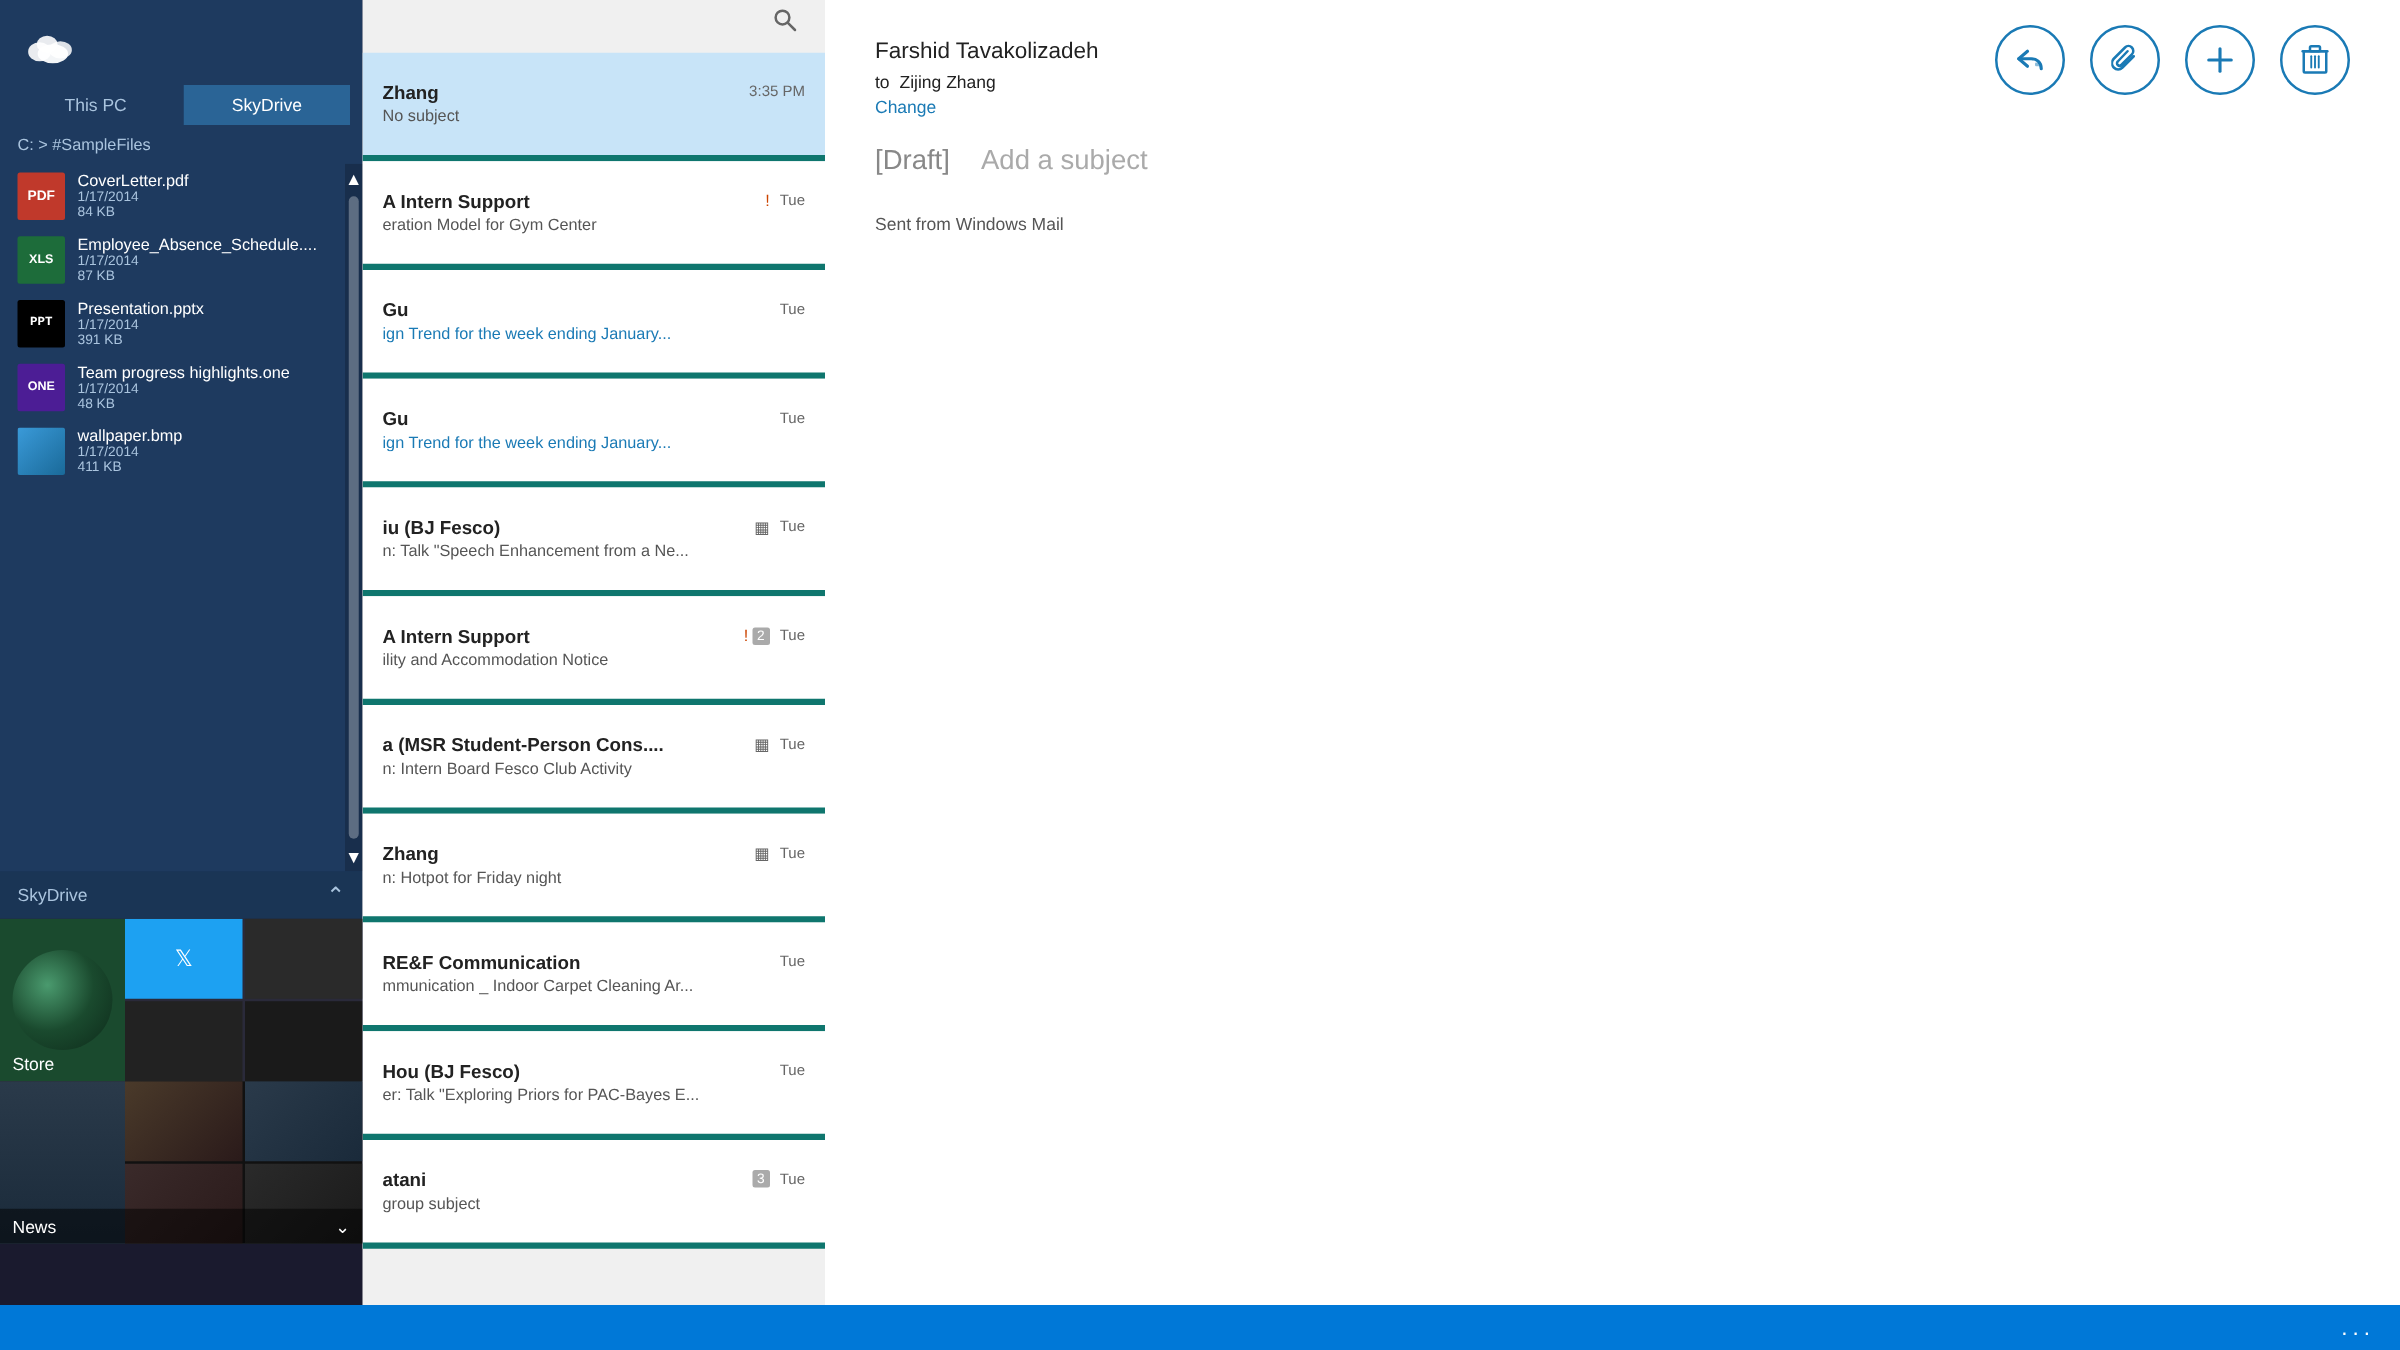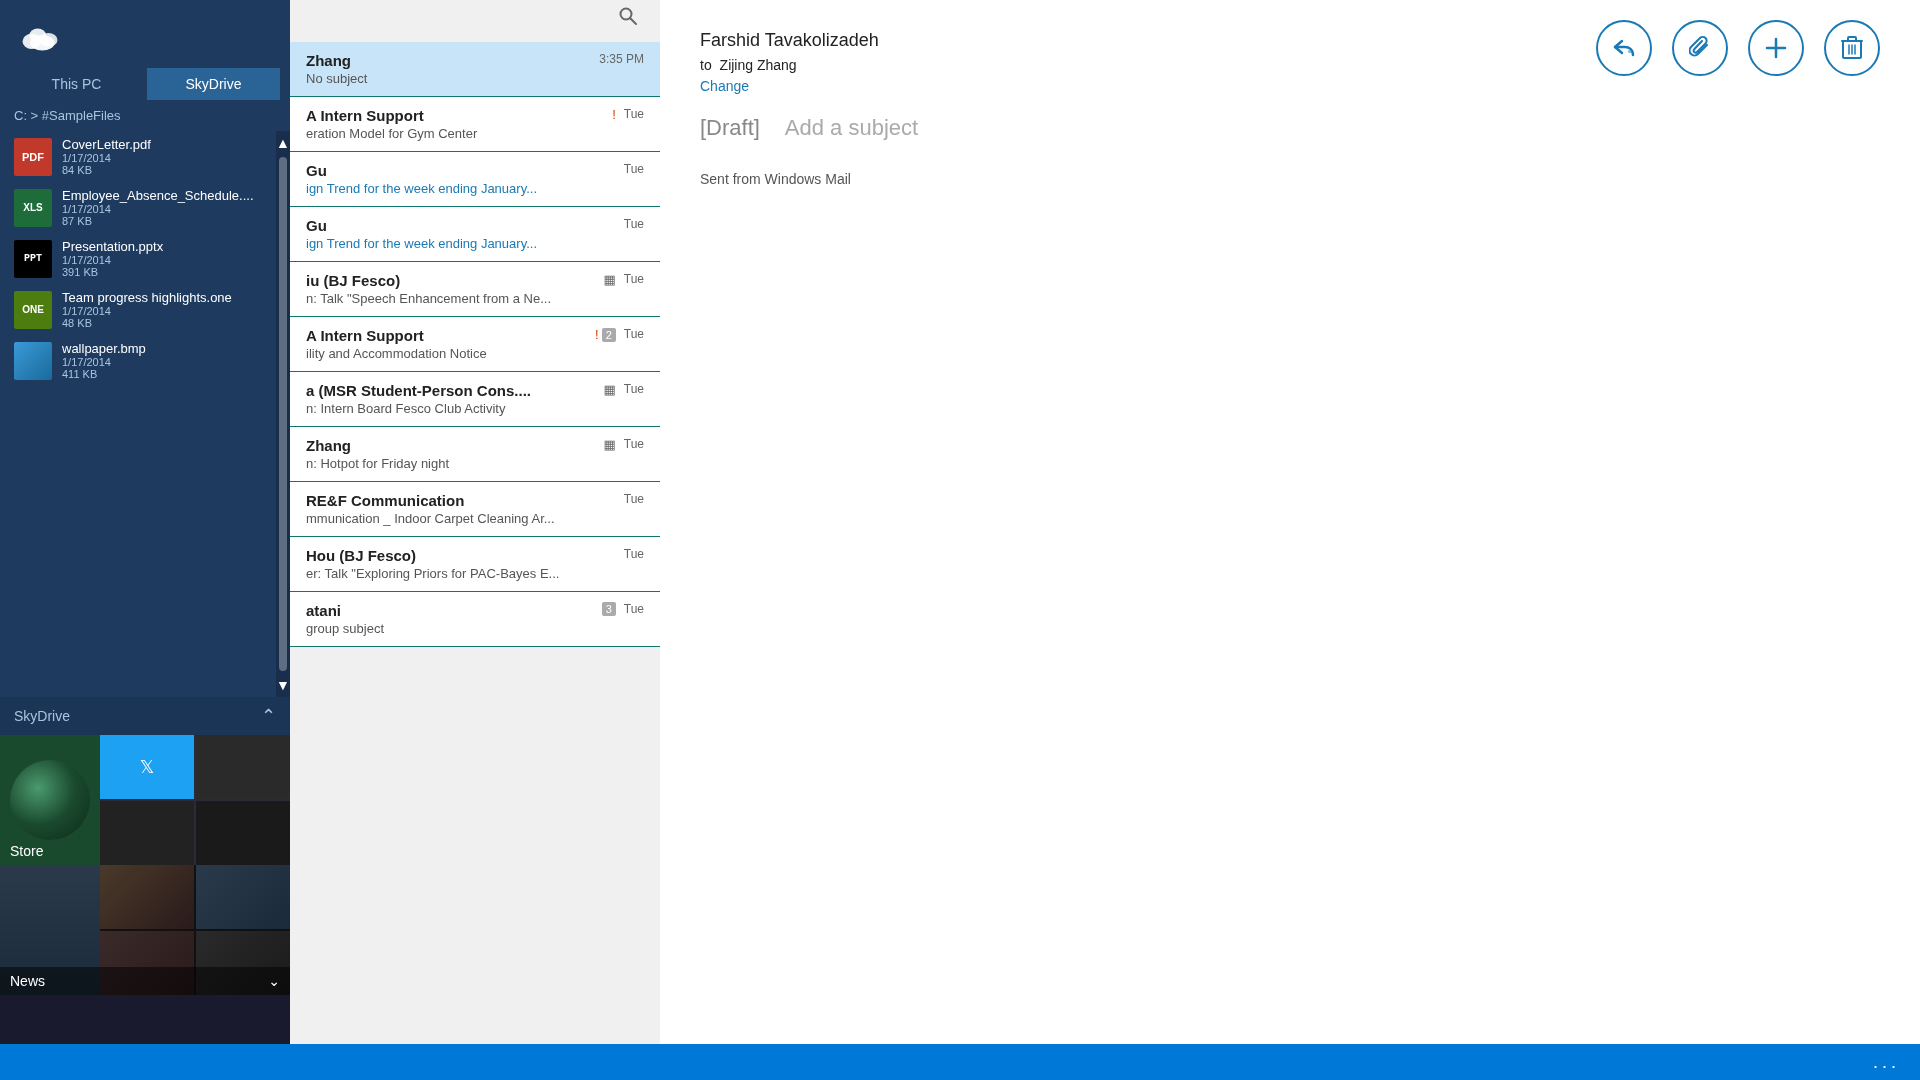--- a/index.html
+++ b/index.html
@@ -302,22 +302,22 @@
       color: #666;
       font-size: 18px;
     }
 
     .email-list {
       flex: 1;
       overflow-y: auto;
     }
 
     .email-item {
-      padding: 10px 16px;
-      border-bottom: 1px solid #0f766e;
+      padding: 24px 16px;
+      border-bottom: 5px solid #0f766e;
       cursor: pointer;
       background: white;
     }
 
     .email-item:first-child {
       background: #cce5f5;
     }
 
     .email-item-header {
       display: flex;
@@ -547,21 +547,21 @@
 
         <div class="file-item">
           <div class="file-icon" style="background:#000000; border-radius:2px; color:white; font-size:10px; font-weight:bold;font-family:Liberation Mono, monospace;">PPT</div>
           <div class="file-info">
             <div class="file-name">Presentation.pptx</div>
             <div class="file-meta">1/17/2014<br>391 KB</div>
           </div>
         </div>
 
         <div class="file-item">
-          <div class="file-icon" style="background:#4d7c0f; border-radius:2px; color:white; font-size:10px; font-weight:bold;">ONE</div>
+          <div class="file-icon" style="background:#4c1d95; border-radius:2px; color:white; font-size:10px; font-weight:bold;">ONE</div>
           <div class="file-info">
             <div class="file-name">Team progress highlights.one</div>
             <div class="file-meta">1/17/2014<br>48 KB</div>
           </div>
         </div>
 
         <div class="file-item">
           <div class="file-icon" style="background:#2980b9; border-radius:2px; overflow:hidden;">
             <div style="width:38px;height:38px;background:linear-gradient(135deg,#3a9ad9,#1a6a99);"></div>
           </div>

